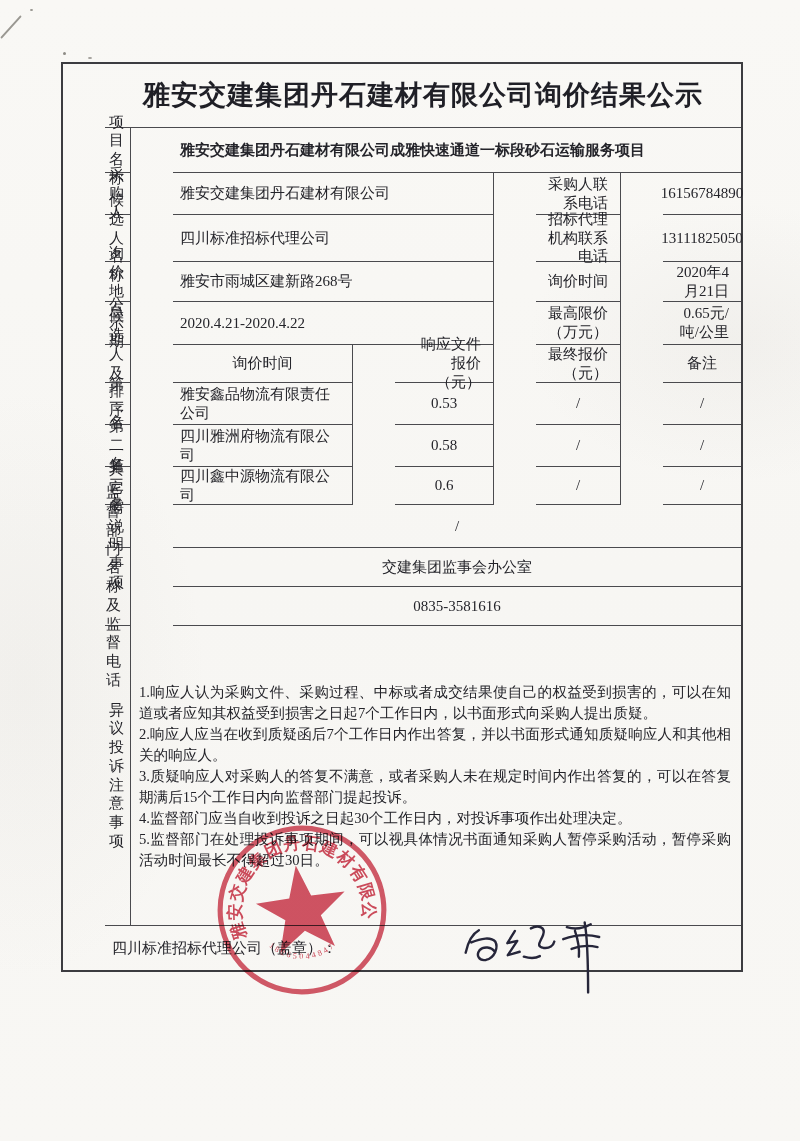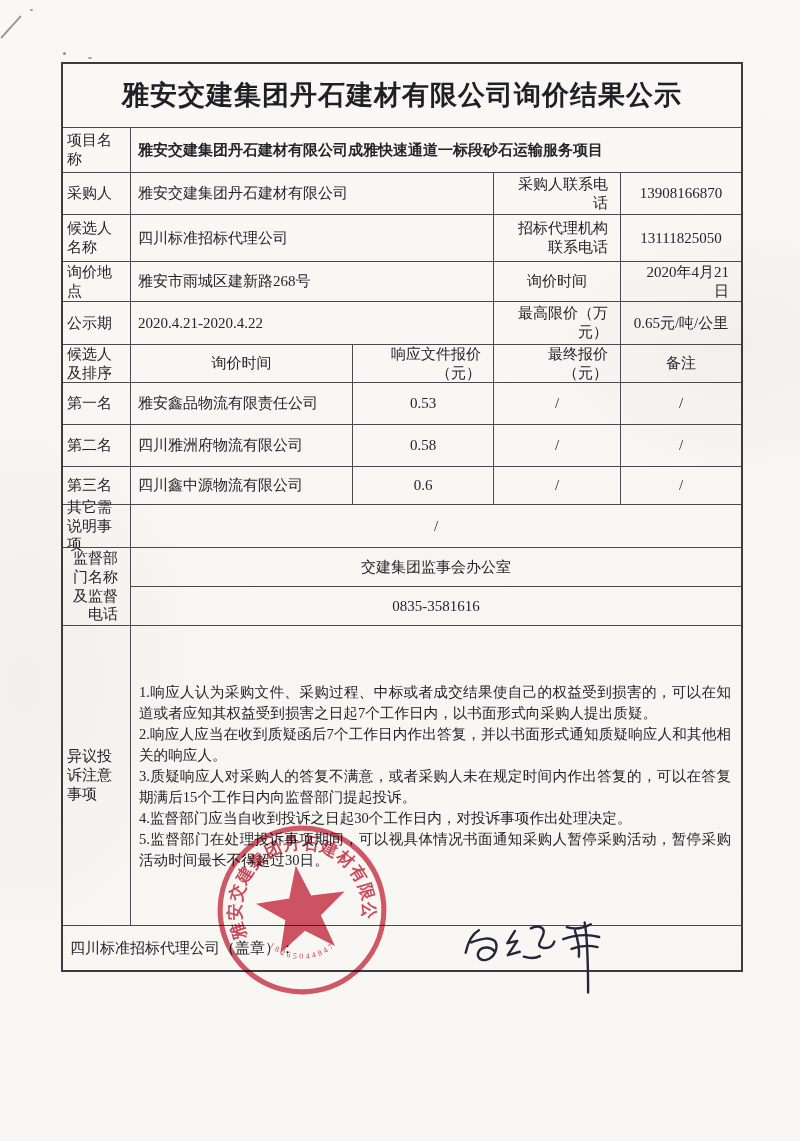--- a/index.html
+++ b/index.html
@@ -19,20 +19,21 @@
     grid-template-columns:68px 222px 141px 127px 120px;
     grid-template-rows:64px 45px 42px 47px 40px 43px 38px 42px 42px 38px 43px 39px 39px 300px 44px;
     border:2px solid #3c3c40;
     background:transparent;
   }
   .cell{
     display:flex;align-items:center;
     font-size:15px;line-height:1.25;
     box-sizing:border-box;
     padding:2px 12px;
+    margin-left:42px;
   }
   .br{border-right:1.5px solid #4a4a4e;}
   .bb{border-bottom:1.5px solid #4a4a4e;}
   .lbl{justify-content:flex-start;text-align:left;padding-left:4px;}
   .ctr{justify-content:center;text-align:right;}
   .lft{justify-content:flex-start;padding-left:7px;}
   .title-cell{
     grid-column:1 / span 5;
     justify-content:center;text-align:center;
     font-size:27px;font-weight:bold;letter-spacing:1px;
@@ -85,21 +86,21 @@
 <div class="doc-table">
 
   <div class="cell title-cell bb">雅安交建集团丹石建材有限公司询价结果公示</div>
 
   <div class="cell lbl br bb">项目名称</div>
   <div class="cell lft bb bold span4">雅安交建集团丹石建材有限公司成雅快速通道一标段砂石运输服务项目</div>
 
   <div class="cell lbl br bb">采购人</div>
   <div class="cell lft br bb span2v">雅安交建集团丹石建材有限公司</div>
   <div class="cell ctr br bb">采购人联系电话</div>
-  <div class="cell ctr bb">13908166870</div>
+  <div class="cell ctr bb">16156784890</div>
 
   <div class="cell lbl br bb">候选人名称</div>
   <div class="cell lft br bb span2v">四川标准招标代理公司</div>
   <div class="cell ctr br bb">招标代理机构联系电话</div>
   <div class="cell ctr bb">13111825050</div>
 
   <div class="cell lbl br bb">询价地点</div>
   <div class="cell lft br bb span2v">雅安市雨城区建新路268号</div>
   <div class="cell ctr br bb">询价时间</div>
   <div class="cell ctr bb">2020年4月21日</div>

